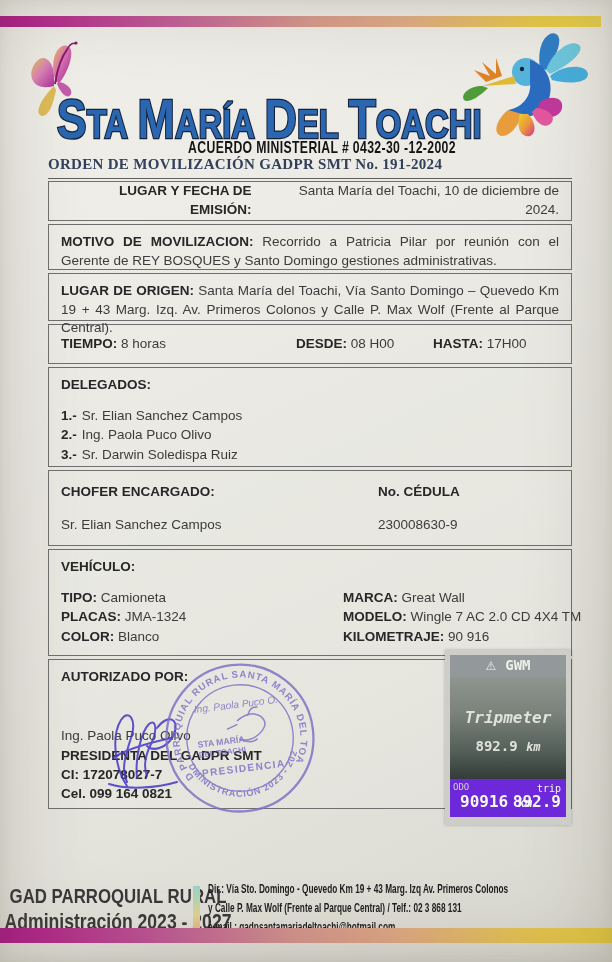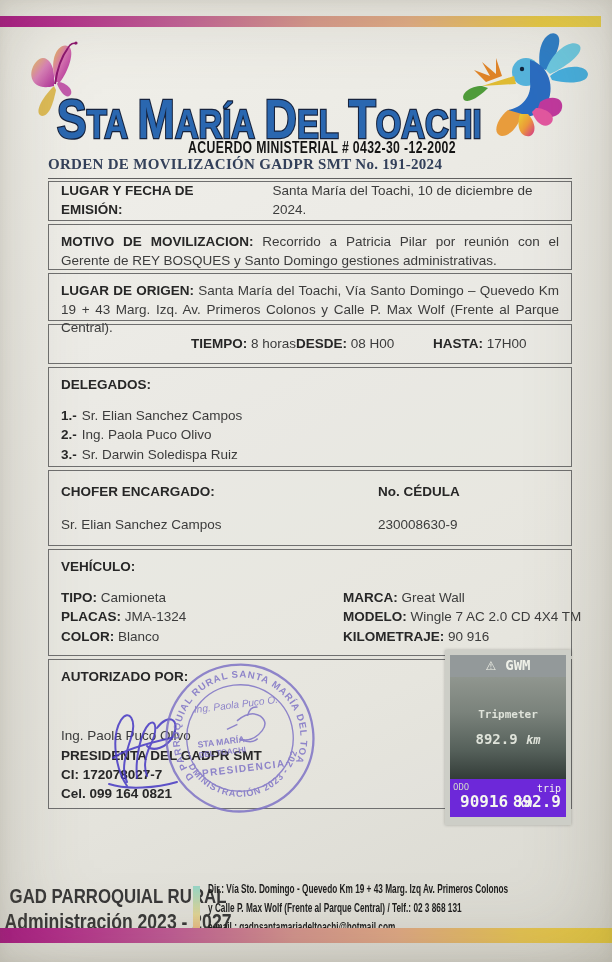--- a/index.html
+++ b/index.html
@@ -23,26 +23,26 @@
   .ministerial{position:absolute; left:322px; top:138px; transform:translateX(-50%) scaleX(0.72);
     white-space:nowrap; font-weight:bold; font-size:17px; color:#141414; letter-spacing:.5px;}
   .doc-title{position:absolute; left:48px; top:156px; width:524px; text-align:left;
     font-family:"Liberation Serif",serif; font-weight:bold; font-size:15px; color:#33405a;
     letter-spacing:.3px; padding-bottom:5px; border-bottom:1.5px solid #5f5f5f;}
   .form{position:absolute; left:48px; top:181px; width:524px;}
   .row{box-sizing:border-box; border:1px solid #6f6f6f; margin-bottom:3px;
     padding:8px 12px; font-size:13.5px; line-height:1.38; color:#3c3c3c;
     background:rgba(255,255,255,.08);}
   .b{font-weight:bold; color:#272727;}
-  .r1{height:40px; display:flex; align-items:center; gap:21px;}
+  .r1{height:40px; display:flex; align-items:center; gap:21px;text-align:right;}
   .r2{height:46px; text-align:justify;}
   .r3{height:48px; text-align:justify;}
   .r4{height:37px; display:flex; align-items:center; gap:5px;}
   .r5{height:40px; display:flex; align-items:center;}
-  .t1{width:235px;text-align:right;} .t2{width:137px;}
+  .t1{width:235px;} .t2{width:137px;}
   .r6{height:100px;}
   .dele-items{margin-top:11px; line-height:1.45;}
   .dele-items .b{margin-right:5px;}
   .r7{height:76px; padding-top:12px;padding-left:12px;}
   .ch-line{display:flex;} .ch-left{width:317px; flex:none;}
   .ch-line + .ch-line{margin-top:14px;}
   .r8{height:107px;}
   .veh-grid{display:flex; margin-top:11px;}
   .veh-col{line-height:1.45; white-space:nowrap;}
   .veh-col.left{width:282px; flex:none;}
@@ -52,21 +52,21 @@
   .stamp{position:absolute; left:113px; top:0px; z-index:2; opacity:.82; transform:rotate(-7deg);}
   .stamp text{fill:#7b6fc5; font-family:"Liberation Sans",sans-serif;}
   .odometer{position:absolute; right:0px; top:-10px; z-index:3;
     background:#cdcec7; padding:5px 5px 8px; box-shadow:0 0 3px rgba(0,0,0,.25);}
   .display{width:116px; font-family:"DejaVu Sans Mono",monospace;}
   .disp-head{height:22px; background:#93999a; color:#eef0e8; display:flex;
     align-items:center; justify-content:center; gap:9px; font-weight:bold; font-size:14px;}
   .warn{font-family:"DejaVu Sans",sans-serif; font-size:12px; color:#f3f4ea;}
   .disp-main{height:102px; text-align:center; color:#dfe3da; font-weight:bold;
     background:linear-gradient(180deg,#90968f 0%,#7a827b 35%,#55605a 72%,#333c38 100%);}
-  .disp-mode{padding-top:30px; font-size:11px;}
+  .disp-mode{padding-top:30px; font-size:16px;font-style:italic;}
   .disp-trip{margin-top:8px; font-size:14px;}
   .unit{font-size:12px;font-style:italic;}
   .disp-foot{height:38px; background:#6d28d9; color:#f4f6f0; position:relative;}
   .odo-lab{position:absolute; top:2px; left:3px; font-size:9px; color:#cfd3cb;}
   .trip-lab{position:absolute; top:3px; right:5px; font-size:10px;}
   .odo-val{position:absolute; bottom:4px; left:10px; font-size:16px; font-weight:bold;}
   .trip-val{position:absolute; bottom:4px; right:5px; font-size:16px; font-weight:bold;}
   .footer-left{position:absolute; left:0px; top:884px; width:295px; text-align:center;
     transform:scaleX(0.80); transform-origin:left; color:#383838; font-weight:bold; white-space:nowrap;}
   .fl1{font-size:21px;} .fl2{font-size:22px; margin-top:1px;}

